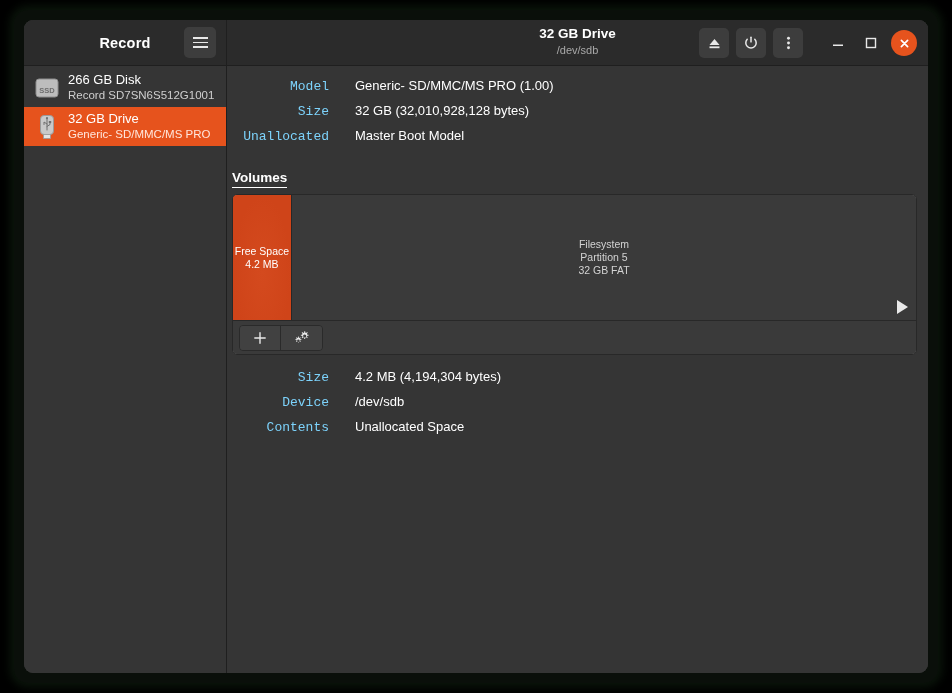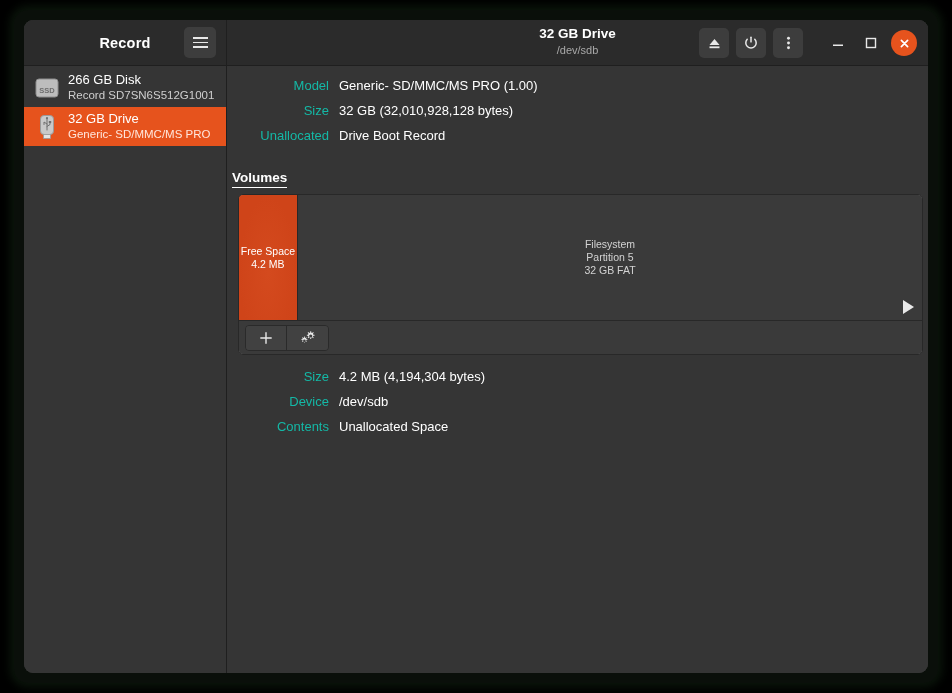--- a/index.html
+++ b/index.html
@@ -188,41 +188,43 @@
     display: flex;
     align-items: baseline;
     height: 25px;
   }
   .prop-key {
     width: 112px;
     flex: 0 0 112px;
     text-align: right;
     padding-right: 10px;
     font-size: 13px;
-    color: #14b8a6;
+    color: #7dd3fc;
+    font-family: Liberation Mono, monospace;
   }
   .prop-val {
     font-size: 13px;
     color: #ffffff;
+    margin-left: 16px;
   }
 
   .section-title {
     margin: 17px 0 9px 5px;
     font-size: 13.5px;
     font-weight: bold;
     color: #ffffff;
   }
   .section-title span.u {
     border-bottom: 1px solid #ffffff;
     padding-bottom: 2px;
   }
 
   
   .vol-panel {
-    margin-left: 11px;
+    margin-left: 5px;
     width: 685px;
     border: 1px solid #282828;
     border-radius: 5px;
     background: #737373;
     overflow: hidden;
   }
   .vol-bar {
     height: 126px;
     display: flex;
     position: relative;
@@ -405,21 +407,21 @@
           <div class="prop-row">
             <div class="prop-key">Model</div>
             <div class="prop-val">Generic- SD/MMC/MS PRO (1.00)</div>
           </div>
           <div class="prop-row">
             <div class="prop-key">Size</div>
             <div class="prop-val">32 GB (32,010,928,128 bytes)</div>
           </div>
           <div class="prop-row">
             <div class="prop-key">Unallocated</div>
-            <div class="prop-val">Drive Boot Record</div>
+            <div class="prop-val">Master Boot Model</div>
           </div>
         </div>
 
         <div class="section-title">
           <span class="u">Volumes</span>
         </div>
 
         <div class="vol-panel">
           <div class="vol-bar">
 

